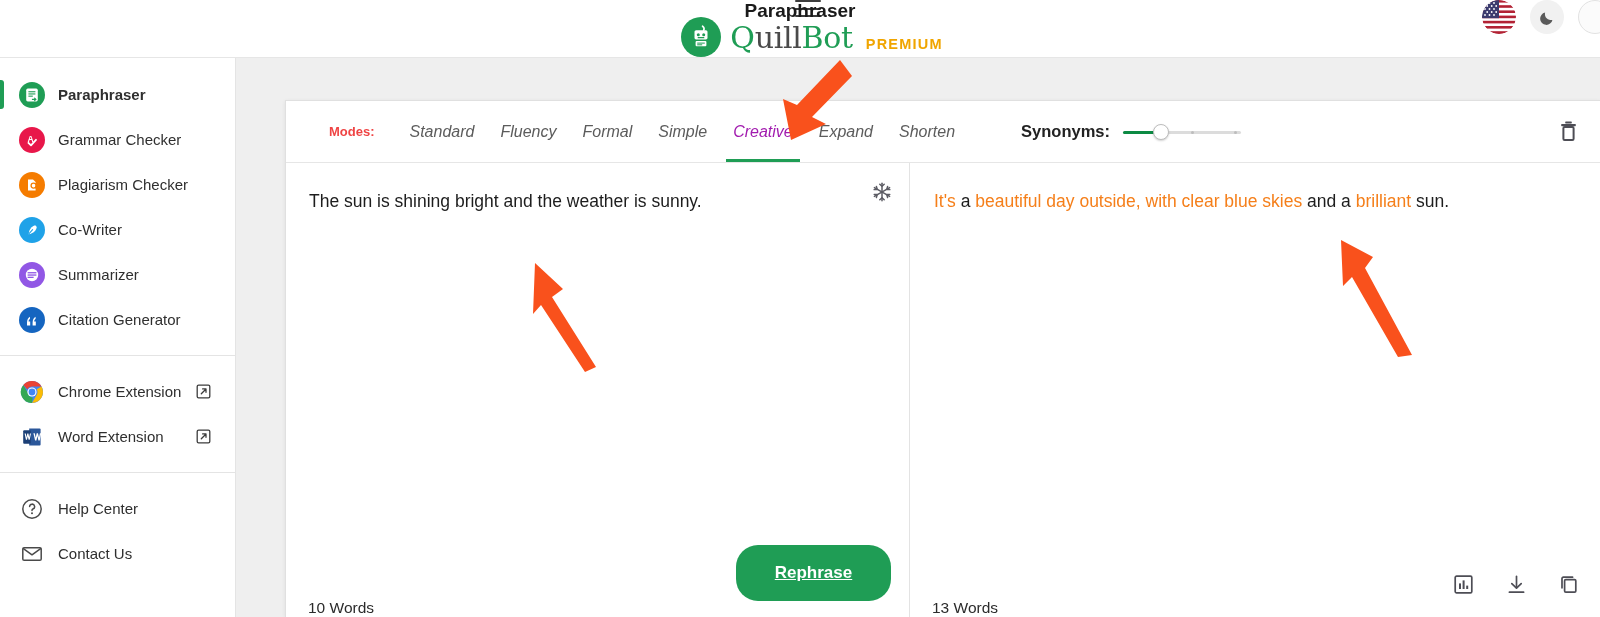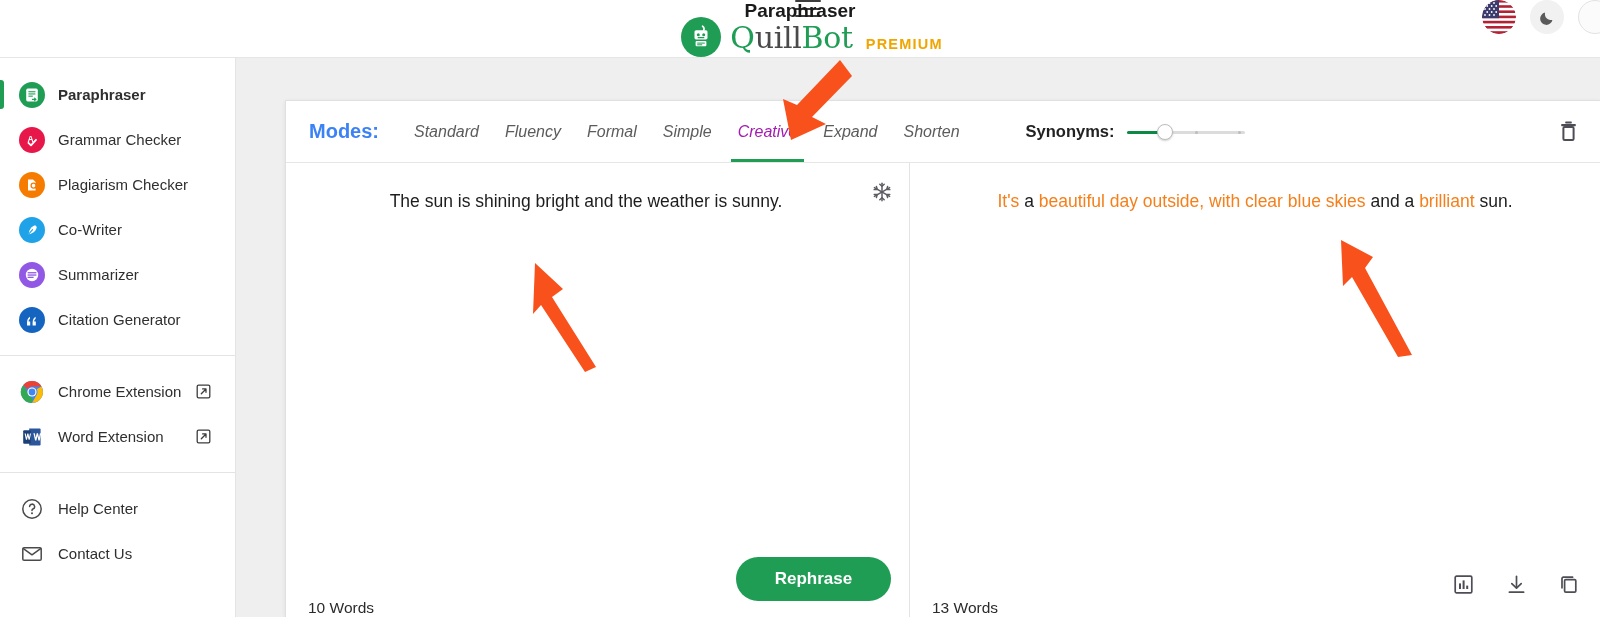--- a/index.html
+++ b/index.html
@@ -193,24 +193,25 @@
   
   .modes-bar {
     height: 62px;
     border-bottom: 1px solid #e6e6e6;
     display: flex;
     align-items: center;
     padding: 0 22px 0 23px;
     position: relative;
   }
   .modes-label {
-    font-size: 20px;
+    font-size: 13px;
     font-weight: bold;
-    color: #3b82f6;
+    color: #ef4444;
     margin-right: 22px;
+    margin-left: 20px;
   }
   .mode {
     font-size: 16px;
     color: #5c5c5c;
     padding: 0 13px;
     height: 61px;
     line-height: 61px;
     cursor: pointer;
     position: relative;
     white-space: nowrap;
@@ -300,21 +301,20 @@
   .pane-right { flex: 1; }
 
   .pane-text {
     position: absolute;
     top: 25px;
     left: 23px;
     right: 46px;
     font-size: 17.5px;
     line-height: 26px;
     color: #1d1d1d;
-    text-align: center;
   }
   .pane-right .pane-text { left: 24px; right: 24px; }
   .hl { color: #f57f1a; }
 
   .freeze-btn {
     position: absolute;
     top: 18px; right: 16px;
     cursor: pointer;
   }
 
@@ -328,29 +328,30 @@
   }
   .word-count {
     font-size: 15.5px;
     color: #2b2b2b;
   }
   .rephrase-btn {
     position: absolute;
     right: 18px;
     bottom: 16px;
     width: 155px;
-    height: 44px;
+    height: 56px;
     border-radius: 22px;
     background: #1f9d55;
     color: #ffffff;
     font-size: 17px;
     font-weight: bold;
     border: none;
     cursor: pointer;
     font-family: "Liberation Sans", sans-serif;
+    text-decoration: underline;
   }
   .out-actions {
     position: absolute;
     right: 20px;
     bottom: 22px;
     display: flex;
     gap: 32px;
     align-items: center;
   }
   .act-btn { cursor: pointer; display: flex; }

